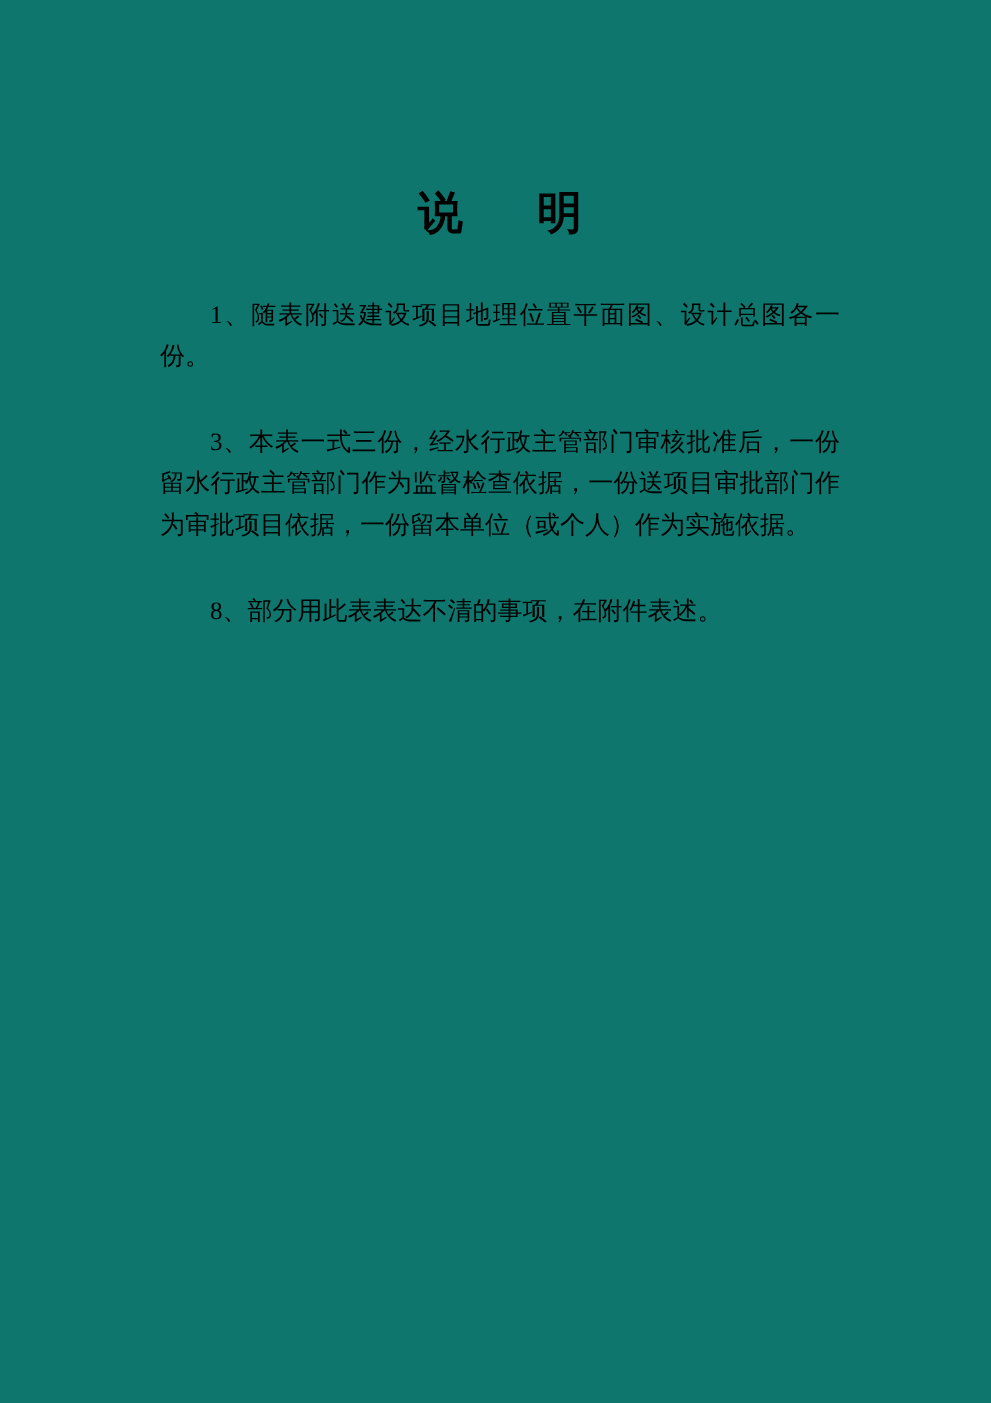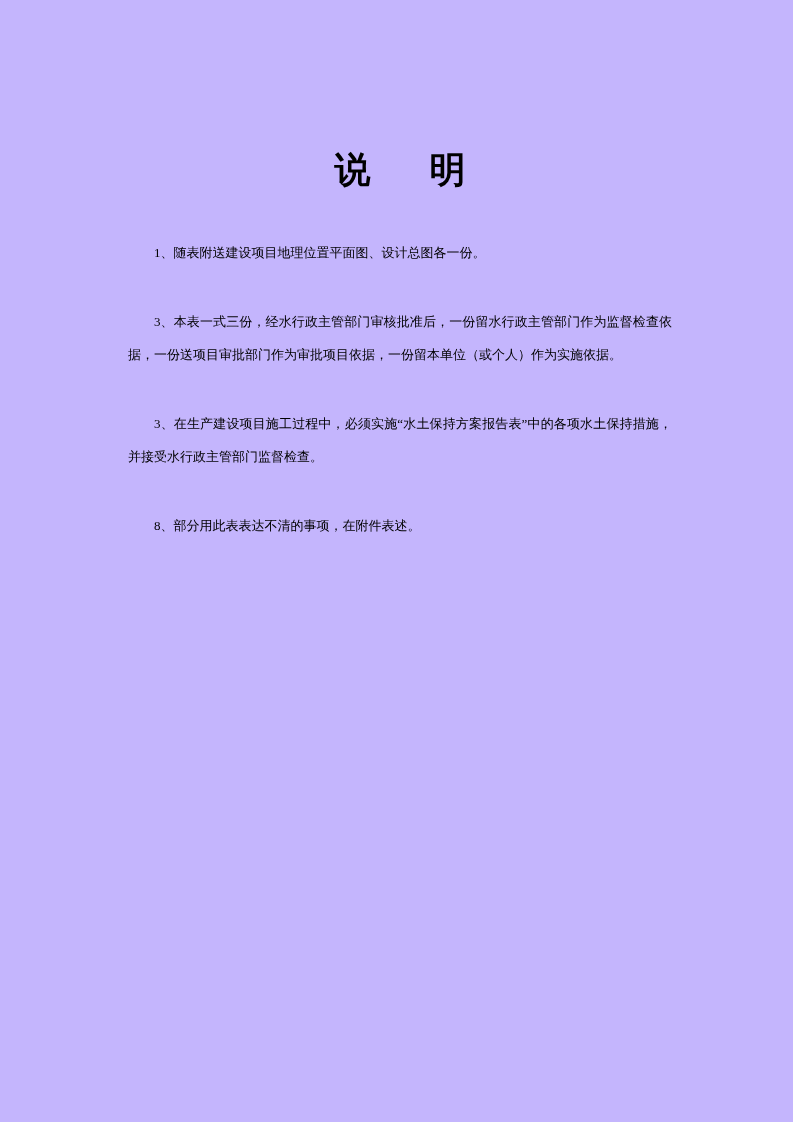--- a/index.html
+++ b/index.html
@@ -4,51 +4,50 @@
 <style>
   html, body {
     margin: 0;
     padding: 0;
     background: #ffffff;
   }
   .page {
     position: relative;
     width: 793px;
     height: 1122px;
-    background: #c4b5fd;
+    background: #0f766e;
     box-sizing: border-box;
     padding: 148px 121px 0 128px;
     overflow: hidden;
     color: #000000;
     font-family: "Liberation Serif", "DejaVu Serif", serif;
   }
   .doc-title {
     margin: 0 0 44px 0;
     font-size: 36px;
     line-height: 44px;
     font-weight: 700;
     text-align: center;
     letter-spacing: 0.32em;
     text-indent: 0.32em; 
     white-space: pre;
   }
   .doc-body p {
     margin: 0 0 36px 0;
-    font-size: 13px;
+    font-size: 20px;
     line-height: 33px;
     text-indent: 2em;
     text-align: justify;
     word-break: normal;
   }
 </style>
 </head>
 <body>
 
 <div class="page">
   <h1 class="doc-title">说　明</h1>
 
   <div class="doc-body">
     <p>1、随表附送建设项目地理位置平面图、设计总图各一份。</p>
     <p>3、本表一式三份，经水行政主管部门审核批准后，一份留水行政主管部门作为监督检查依据，一份送项目审批部门作为审批项目依据，一份留本单位（或个人）作为实施依据。</p>
-    <p>3、在生产建设项目施工过程中，必须实施“水土保持方案报告表”中的各项水土保持措施，并接受水行政主管部门监督检查。</p>
     <p>8、部分用此表表达不清的事项，在附件表述。</p>
   </div>
 </div>
 
 </body></html>

